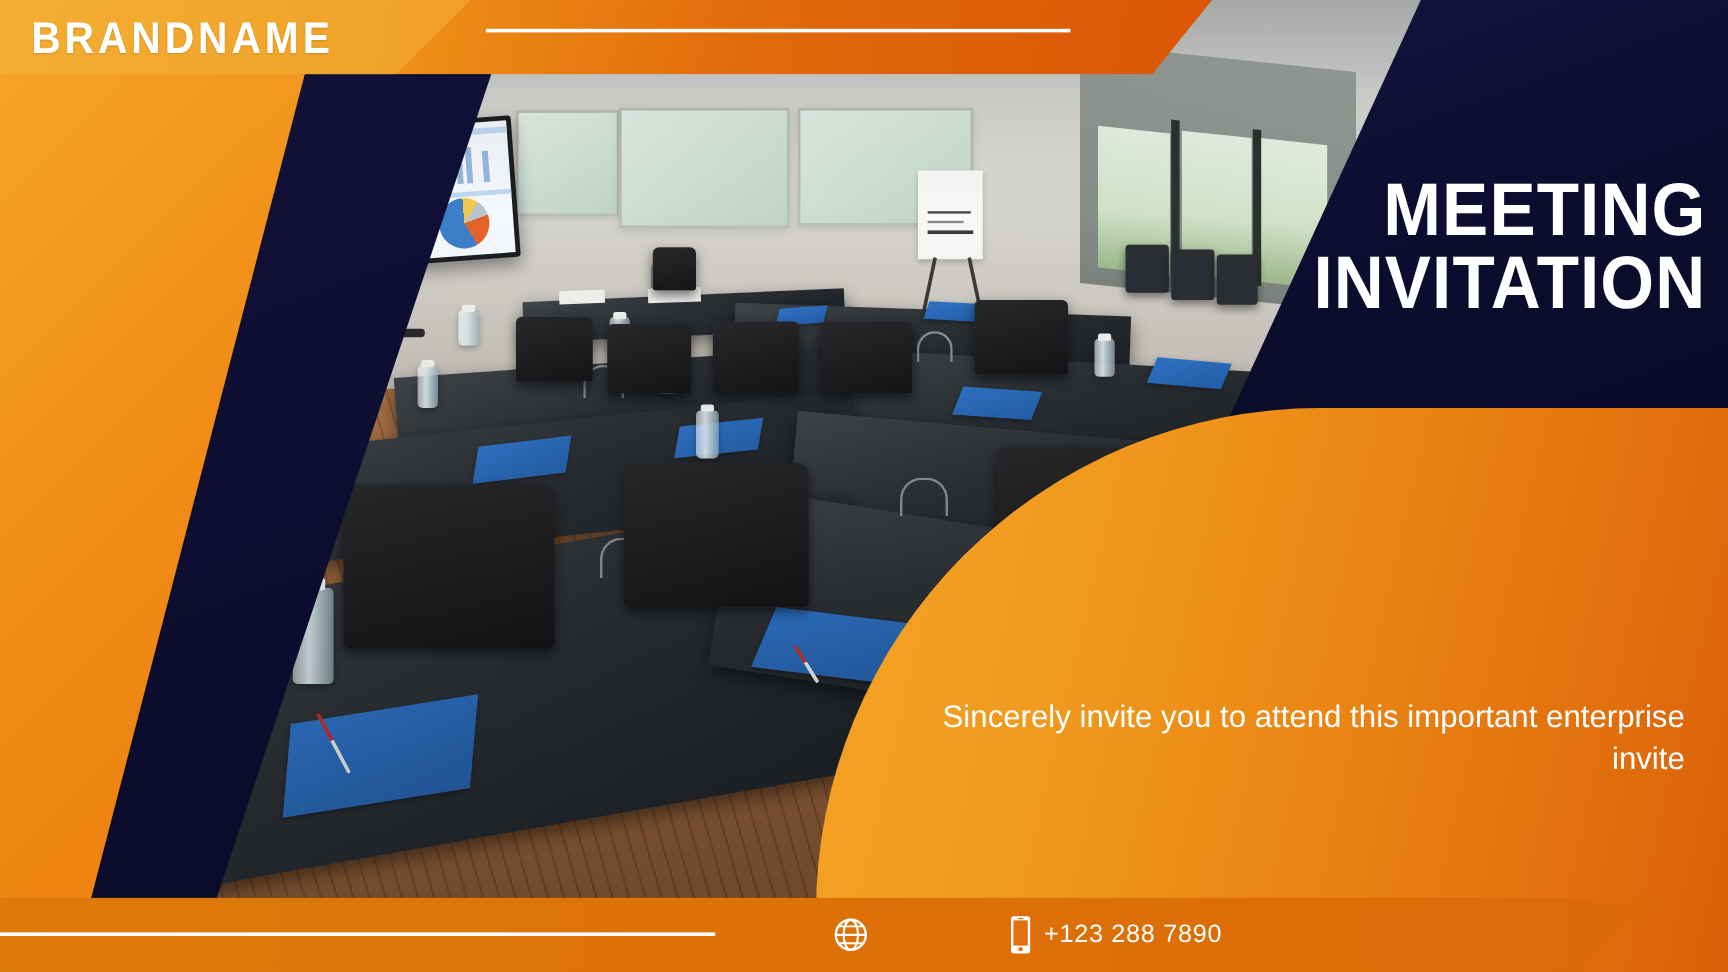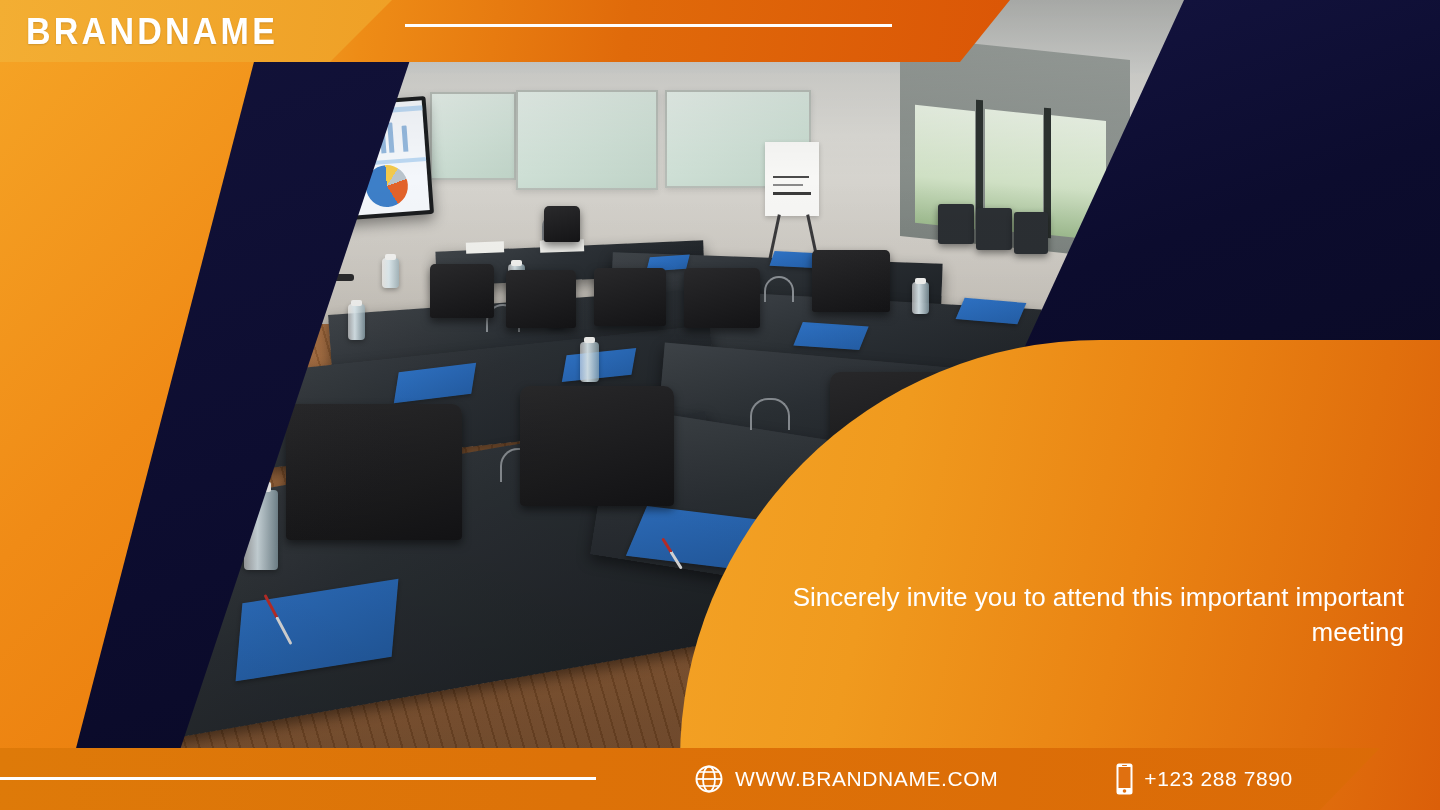--- a/index.html
+++ b/index.html
@@ -271,37 +271,40 @@
   <div class="diag-navy"></div>
   <div class="diag-orange"></div>
 
   <div class="topbar">
     <div class="topline"></div>
   </div>
   <div class="brandchip"></div>
   <div class="brandname">BRANDNAME</div>
 
   <div class="navy-panel"></div>
+  <div class="title-block">
+    <span class="title-line">MEETING</span>
+    <span class="title-line">INVITATION</span>
+  </div>
 
   <div class="orange-panel"></div>
-  <div class="bodytext">Sincerely invite you to attend this important important meeting</div>
+  <div class="bodytext">Sincerely invite you to attend this important enterprise invite</div>
 
   <div class="footer">
     <div class="footline"></div>
   </div>
   <div class="contacts">
     <div class="citem">
       <svg class="globe" width="30" height="30" viewBox="0 0 30 30">
         <circle cx="15" cy="15" r="12.5" fill="none" stroke="#fff" stroke-width="2"></circle>
         <ellipse cx="15" cy="15" rx="6" ry="12.5" fill="none" stroke="#fff" stroke-width="1.8"></ellipse>
         <line x1="2.5" y1="15" x2="27.5" y2="15" stroke="#fff" stroke-width="1.8"></line>
         <line x1="5" y1="8" x2="25" y2="8" stroke="#fff" stroke-width="1.6"></line>
         <line x1="5" y1="22" x2="25" y2="22" stroke="#fff" stroke-width="1.6"></line>
       </svg>
-      <span>WWW.BRANDNAME.COM</span>
     </div>
     <div class="citem">
       <svg class="phone" width="17" height="32" viewBox="0 0 17 32">
         <rect x="0.5" y="0.5" width="16" height="31" rx="2.5" fill="#fff"></rect>
         <rect x="2.5" y="4" width="12" height="21" fill="#E07010"></rect>
         <circle cx="8.5" cy="28" r="1.8" fill="#E07010"></circle>
         <rect x="6" y="2" width="5" height="1" rx="0.5" fill="#E07010"></rect>
       </svg>
       <span>+123 288 7890</span>
     </div>

